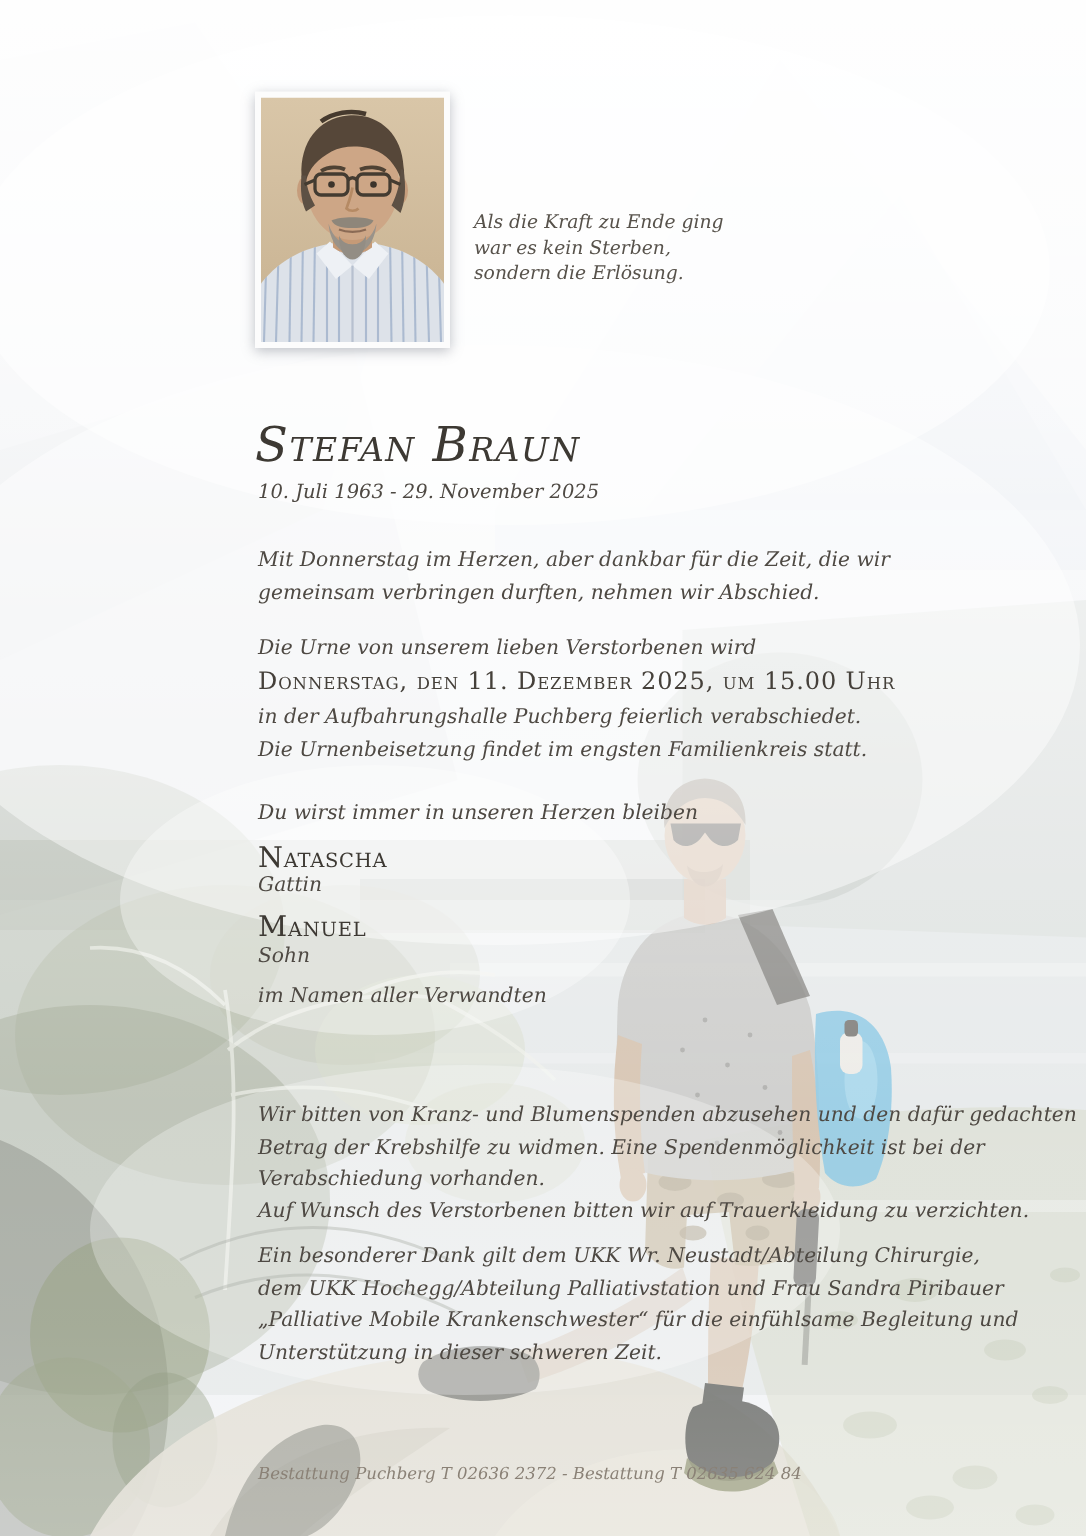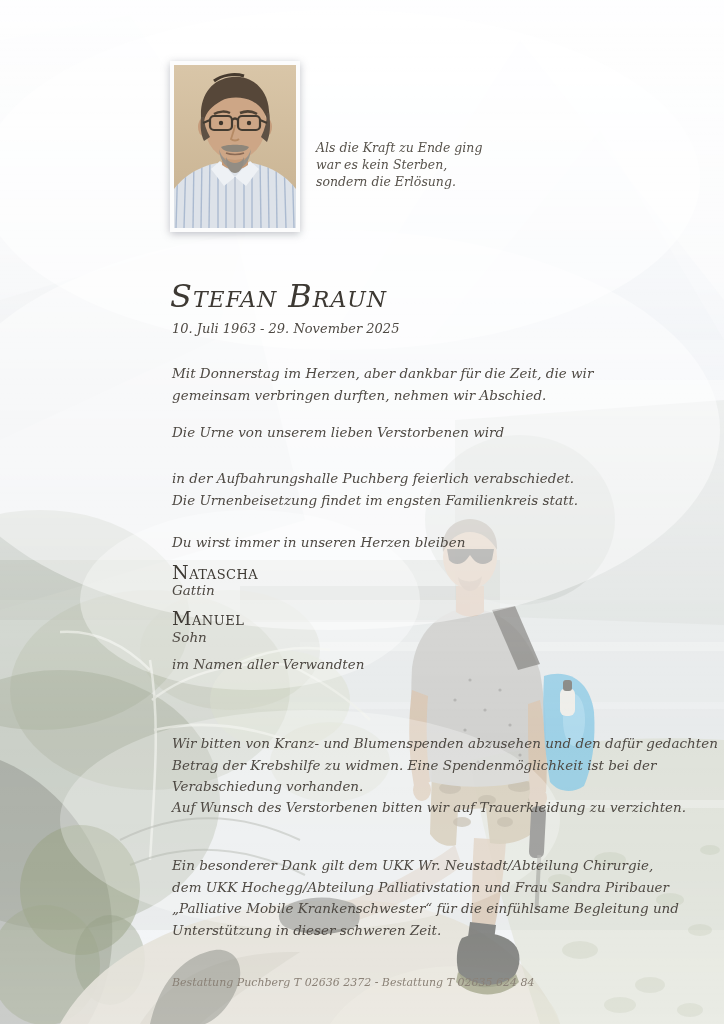--- a/index.html
+++ b/index.html
@@ -238,41 +238,42 @@
 
   <div class="abs deceased-name">Stefan Braun</div>
   <div class="abs dates">10. Juli 1963 - 29. November 2025</div>
 
   <div class="abs body-text" style="left:172px; top:363px;">
     <div>Mit Donnerstag im Herzen, aber dankbar für die Zeit, die wir</div>
     <div>gemeinsam verbringen durften, nehmen wir Abschied.</div>
   </div>
 
   <div class="abs body-text" style="left:172px; top:422px;text-align:right;">Die Urne von unserem lieben Verstorbenen wird</div>
+  <div class="abs sc-line datetime">Donnerstag, den 11. Dezember 2025, um 15.00 Uhr</div>
   <div class="abs body-text" style="left:172px; top:468px;">
     <div>in der Aufbahrungshalle Puchberg feierlich verabschiedet.</div>
     <div>Die Urnenbeisetzung findet im engsten Familienkreis statt.</div>
   </div>
 
   <div class="abs body-text" style="left:172px; top:532px;">Du wirst immer in unseren Herzen bleiben</div>
   <div class="abs family-name" style="left:172px; top:560px;">Natascha</div>
   <div class="abs relation" style="left:172px; top:581px;">Gattin</div>
   <div class="abs family-name" style="left:172px; top:606px;">Manuel</div>
   <div class="abs relation" style="left:172px; top:628px;">Sohn</div>
   <div class="abs body-text" style="left:172px; top:654px;">im Namen aller Verwandten</div>
 
   <div class="abs body-text" style="left:172px; top:733px;">
     <div>Wir bitten von Kranz- und Blumenspenden abzusehen und den dafür gedachten</div>
     <div>Betrag der Krebshilfe zu widmen. Eine Spendenmöglichkeit ist bei der</div>
     <div>Verabschiedung vorhanden.</div>
   </div>
 
   <div class="abs body-text" style="left:172px; top:797px;">Auf Wunsch des Verstorbenen bitten wir auf Trauerkleidung zu verzichten.</div>
 
-  <div class="abs body-text" style="left:172px; top:827px;margin-top:28px;">
+  <div class="abs body-text" style="left:172px; top:827px;">
     <div>Ein besonderer Dank gilt dem UKK Wr. Neustadt/Abteilung Chirurgie,</div>
     <div>dem UKK Hochegg/Abteilung Palliativstation und Frau Sandra Piribauer</div>
     <div>„Palliative Mobile Krankenschwester“ für die einfühlsame Begleitung und</div>
     <div>Unterstützung in dieser schweren Zeit.</div>
   </div>
 
   <div class="abs footer-line">Bestattung Puchberg T 02636 2372 - Bestattung T 02635 624 84</div>
 
 </div>
 

